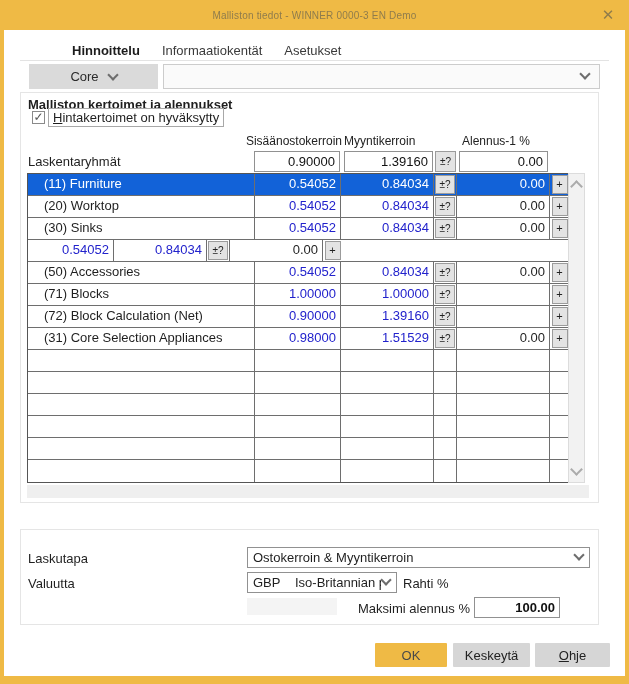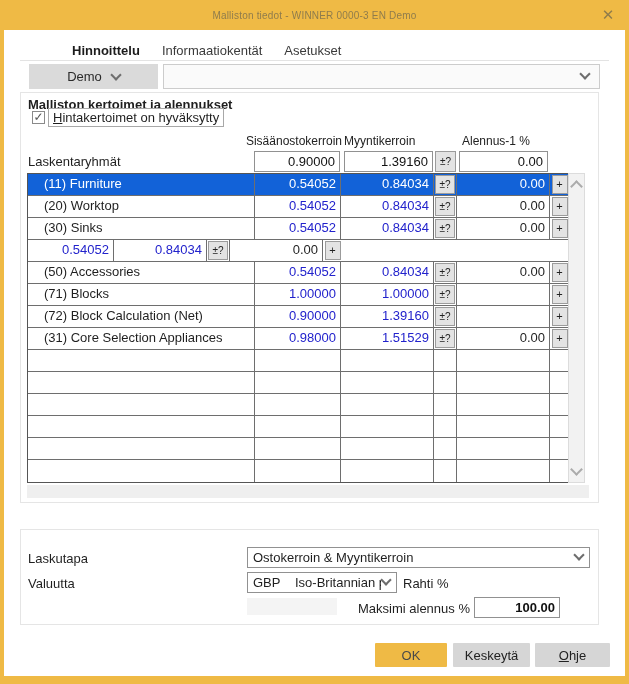--- a/index.html
+++ b/index.html
@@ -122,21 +122,21 @@
   <div class="b-bot"></div>
 
   <div class="tabs">
     <div class="tab active">Hinnoittelu</div>
     <div class="tab">Informaatiokentät</div>
     <div class="tab">Asetukset</div>
   </div>
   <div class="tabline"></div>
 
   <button class="ehdot">
-    <span>Demo</span>
+    <span>Core</span>
     <span class="chev"></span>
   </button>
   <div class="topcombo">
     <span></span>
     <span class="chev combo-chev"></span>
   </div>
 
   <div class="panel" id="panel1"></div>
   <div class="sectitle">Malliston kertoimet ja alennukset</div>
   <div class="checkbox">

